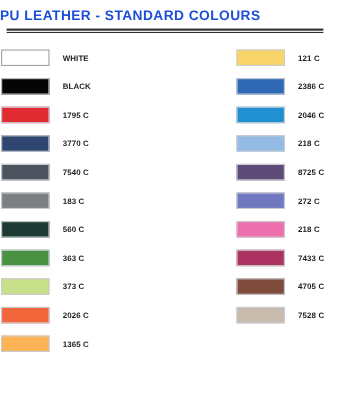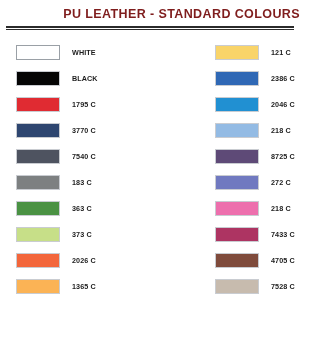--- a/index.html
+++ b/index.html
@@ -13,25 +13,25 @@
     font-family: "Liberation Sans", sans-serif;
     overflow: hidden;
   }
   .sheet {
     position: relative;
     width: 300px;
     height: 361px;
     box-sizing: border-box;
   }
   .title {
-    text-align: right;
+    text-align: left;
     font-size: 12.5px;
     font-weight: bold;
     letter-spacing: 0.4px;
-    color: #7f1d1d;
+    color: #1d4ed8;
     padding-top: 7px;
     white-space: nowrap;
   }
   .rule-wrap {
     margin: 5px 6px 0 6px;
   }
   .rule-thick {
     height: 2px;
     background: #2b2b2b;
   }
@@ -45,21 +45,21 @@
   }
   .columns {
     display: flex;
     margin-top: 9px;
   }
   .col {
     width: 150px;
     box-sizing: border-box;
   }
   .col-left {
-    padding-left: 16px;
+    padding-left: 1px;
     text-align: right;
   }
   .col-right {
     padding-left: 65px;
   }
   .row {
     display: flex;
     align-items: center;
     height: 26px;
   }
@@ -115,20 +115,24 @@
         </div>
         <div class="row">
           <div class="chip" style="background: rgb(78, 83, 96);"></div>
           <div class="swatch-label">7540 C</div>
         </div>
         <div class="row">
           <div class="chip" style="background: rgb(125, 128, 129);"></div>
           <div class="swatch-label">183 C</div>
         </div>
         <div class="row">
+          <div class="chip" style="background: rgb(30, 59, 51);"></div>
+          <div class="swatch-label">560 C</div>
+        </div>
+        <div class="row">
           <div class="chip" style="background: rgb(74, 146, 67);"></div>
           <div class="swatch-label">363 C</div>
         </div>
         <div class="row">
           <div class="chip" style="background: rgb(199, 223, 136);"></div>
           <div class="swatch-label">373 C</div>
         </div>
         <div class="row">
           <div class="chip" style="background: rgb(243, 102, 59);"></div>
           <div class="swatch-label">2026 C</div>

